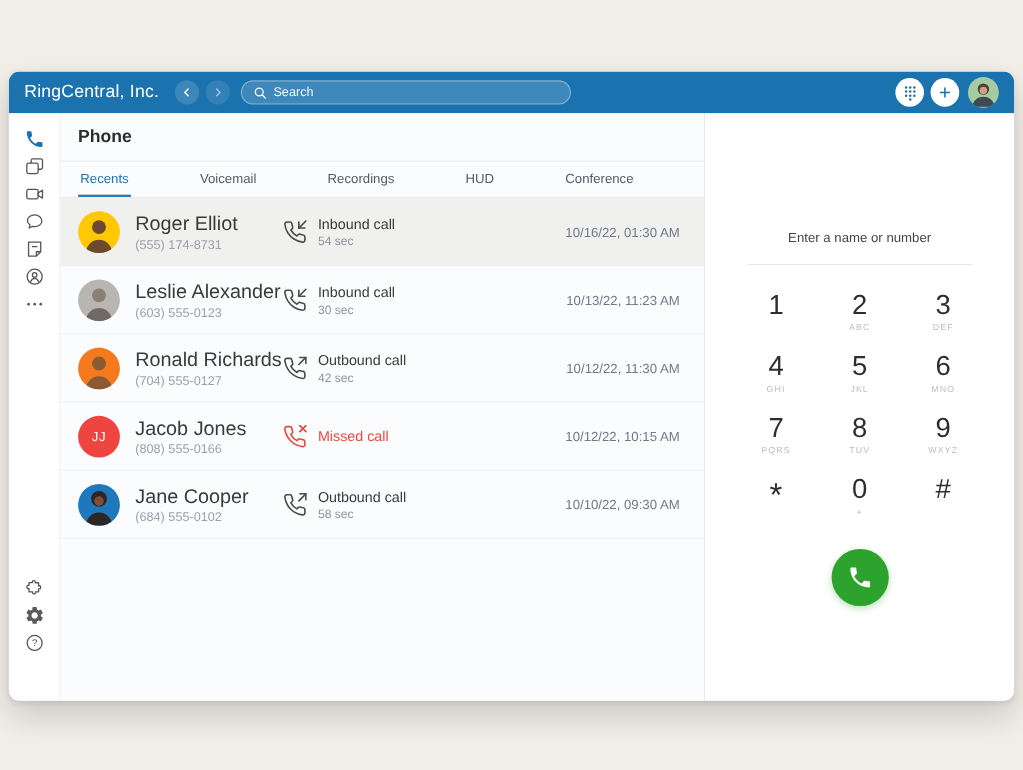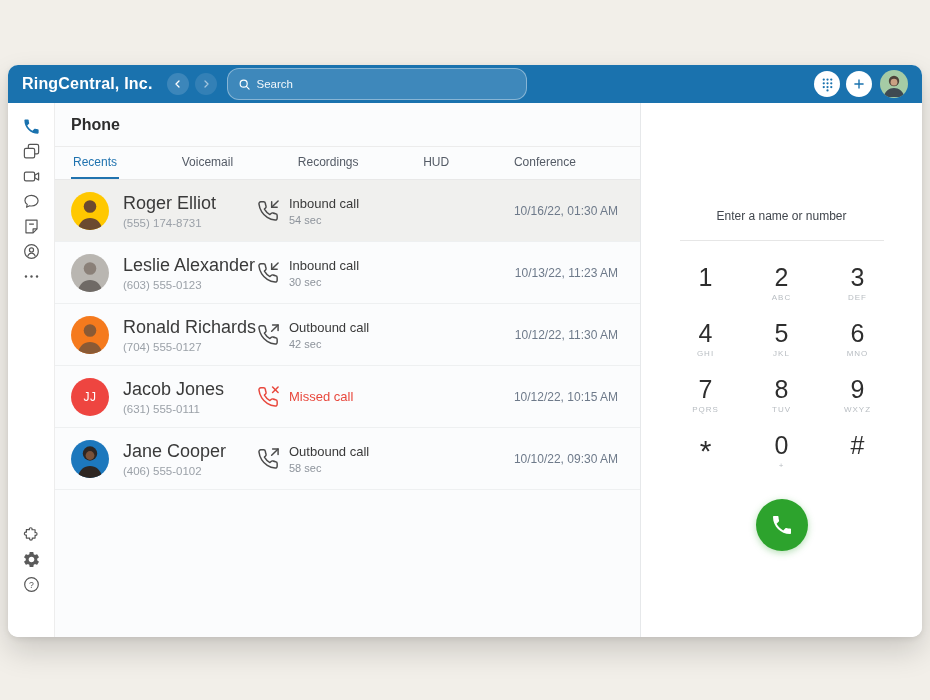--- a/index.html
+++ b/index.html
@@ -14,30 +14,30 @@
     position:absolute; left:8px; top:65px; width:914px; height:572px;
     border-radius:10px; overflow:hidden; background:#fff;
     box-shadow:0 14px 30px rgba(0,0,0,.16), 0 2px 6px rgba(0,0,0,.08);
     display:flex; flex-direction:column;
   }
   
   .topbar {
     height:38px; background:#1a72ae; display:flex; align-items:center;
     padding:0 14px; flex:0 0 38px;
   }
-  .app-title { color:#fff; font-size:16px; font-weight:700; letter-spacing:.2px; white-space:nowrap; }
+  .app-title { color:#fff; font-size:16px; font-weight:400; letter-spacing:.2px; white-space:nowrap; }
   .nav-btn {
     width:22px; height:22px; border-radius:50%; border:none; cursor:pointer;
     background:#3c86ba; display:flex; align-items:center; justify-content:center;
   }
   .nav-btn.back { margin-left:14px; }
   .nav-btn.fwd  { margin-left:6px; background:#3380b6; }
   .nav-btn.fwd svg { opacity:.55; }
   .search {
-    margin-left:10px; width:300px; height:32px; border-radius:12px;
+    margin-left:10px; width:300px; height:22px; border-radius:12px;
     background:rgba(255,255,255,.16); border:1px solid rgba(255,255,255,.38);
     display:flex; align-items:center; padding:0 10px; gap:6px; cursor:text;
   }
   .search-label { color:#f2f7fb; font-size:11.5px; }
   .topbar .spacer { flex:1; }
   .circle-btn {
     width:26px; height:26px; border-radius:50%; border:none; background:#fff;
     display:flex; align-items:center; justify-content:center; cursor:pointer; margin-left:6px;
   }
   .avatar-top {
@@ -328,21 +328,21 @@
         </div>
         <div class="when">10/12/22, 11:30 AM</div>
       </div>
 
       <div class="row missed">
         <div class="avatar" style="background: rgb(238, 69, 64);">
           <span class="initials">JJ</span>
         </div>
         <div class="who">
           <div class="name">Jacob Jones</div>
-          <div class="number">(631) 555-0111</div>
+          <div class="number">(808) 555-0166</div>
         </div>
         <div class="calltype">
           <span class="cicon">
             <svg viewBox="0 0 24 24" fill="none" stroke="#e8483d" stroke-width="1.6" stroke-linecap="round" stroke-linejoin="round">
                 <path d="M22 16.92v3a2 2 0 0 1-2.18 2 19.79 19.79 0 0 1-8.63-3.07 19.5 19.5 0 0 1-6-6 19.79 19.79 0 0 1-3.07-8.67A2 2 0 0 1 4.11 2h3a2 2 0 0 1 2 1.72 12.84 12.84 0 0 0 .7 2.81 2 2 0 0 1-.45 2.11L8.09 9.91a16 16 0 0 0 6 6l1.27-1.27a2 2 0 0 1 2.11-.45 12.84 12.84 0 0 0 2.81.7A2 2 0 0 1 22 16.92z"></path>
                 <line x1="23" y1="1" x2="17" y2="7"></line>
                 <line x1="17" y1="1" x2="23" y2="7"></line>
               </svg>
           </span>
           <div>
@@ -355,21 +355,21 @@
       <div class="row">
         <div class="avatar" style="background: rgb(29, 120, 189);">
           <svg viewBox="0 0 38 38">
               <circle cx="19" cy="13.5" r="7.2" fill="#2e2622"></circle>
               <path d="M6.5 38c1.9-8.4 6.7-12 12.5-12s10.6 3.6 12.5 12z" fill="#2e2622"></path>
               <circle cx="19" cy="15.5" r="4.4" fill="#7a5138"></circle>
             </svg>
         </div>
         <div class="who">
           <div class="name">Jane Cooper</div>
-          <div class="number">(406) 555-0102</div>
+          <div class="number">(684) 555-0102</div>
         </div>
         <div class="calltype">
           <span class="cicon">
             <svg viewBox="0 0 24 24" fill="none" stroke="#4b4b4b" stroke-width="1.6" stroke-linecap="round" stroke-linejoin="round">
                 <path d="M22 16.92v3a2 2 0 0 1-2.18 2 19.79 19.79 0 0 1-8.63-3.07 19.5 19.5 0 0 1-6-6 19.79 19.79 0 0 1-3.07-8.67A2 2 0 0 1 4.11 2h3a2 2 0 0 1 2 1.72 12.84 12.84 0 0 0 .7 2.81 2 2 0 0 1-.45 2.11L8.09 9.91a16 16 0 0 0 6 6l1.27-1.27a2 2 0 0 1 2.11-.45 12.84 12.84 0 0 0 2.81.7A2 2 0 0 1 22 16.92z"></path>
                 <polyline points="23 7 23 1 17 1"></polyline>
                 <line x1="16" y1="8" x2="23" y2="1"></line>
               </svg>
           </span>
           <div>

